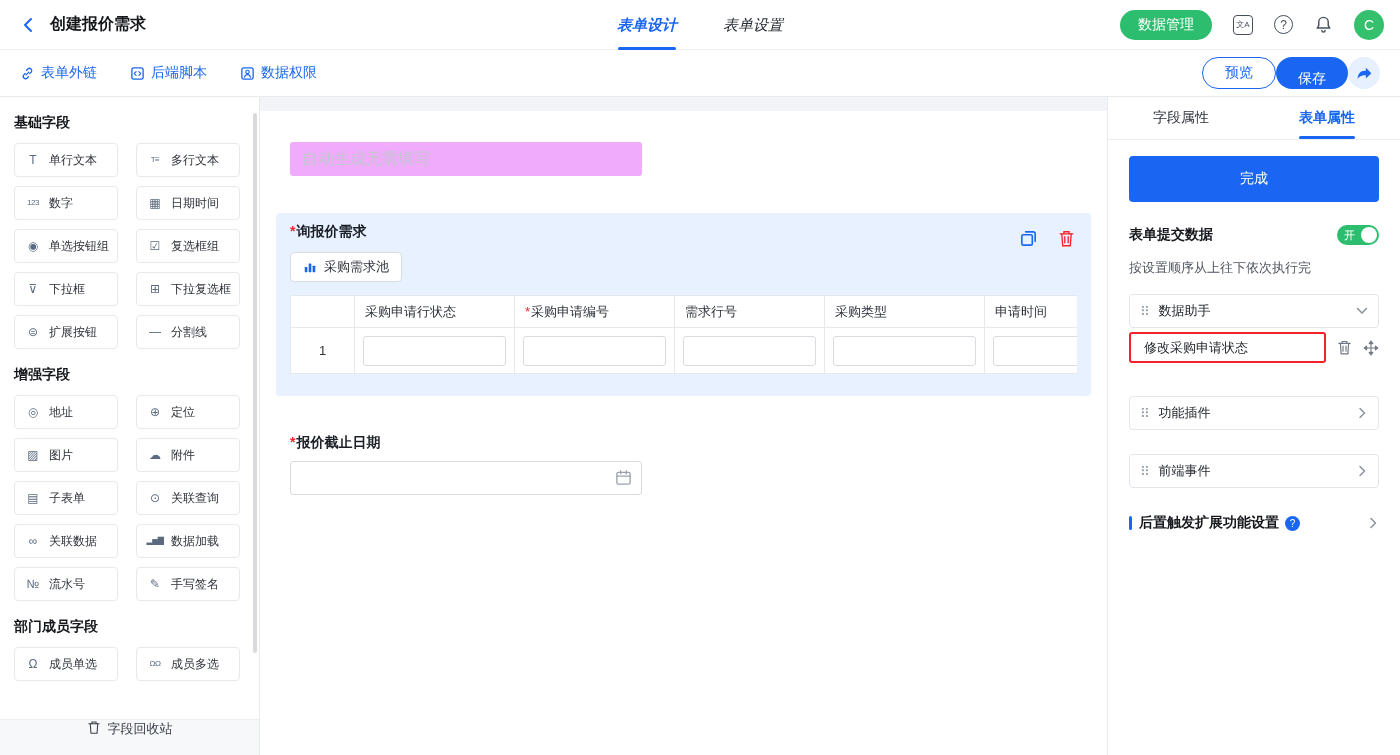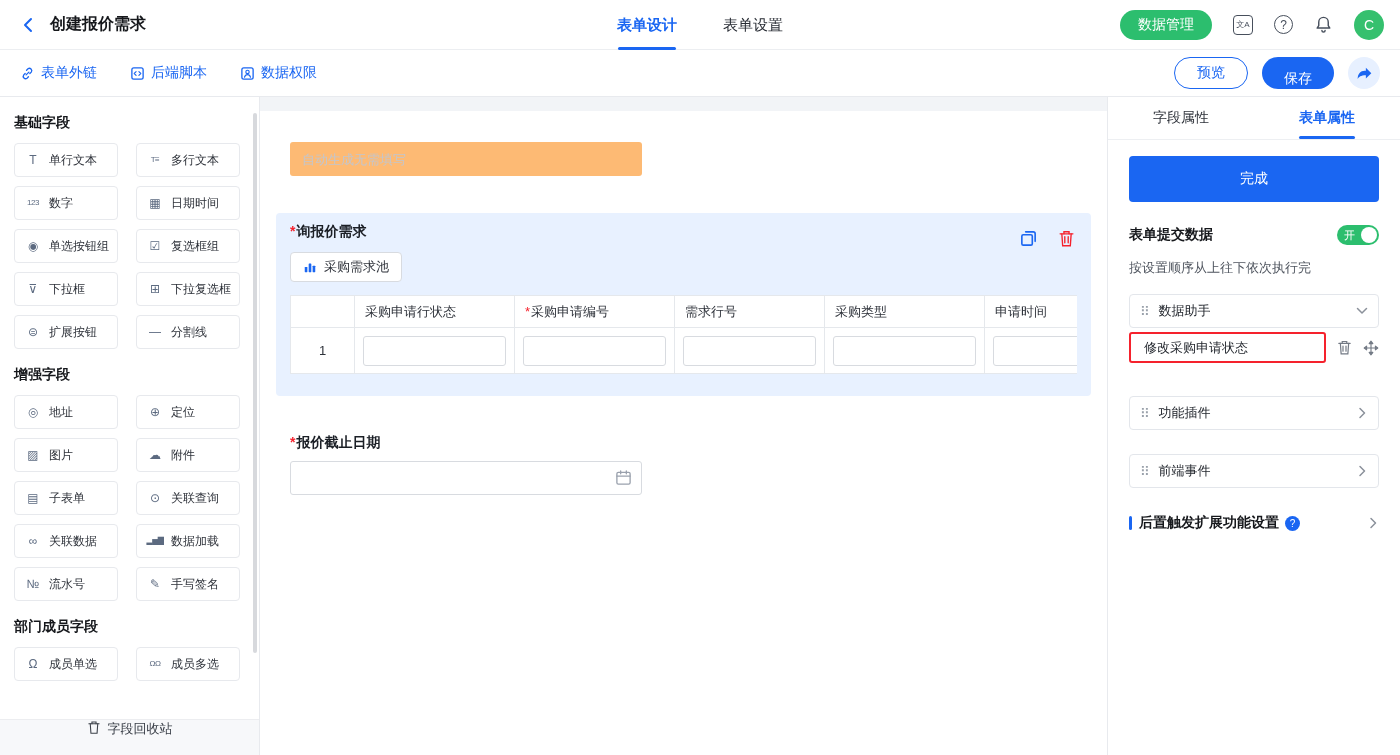--- a/index.html
+++ b/index.html
@@ -7,34 +7,34 @@
   body { font-family:"Liberation Sans","DejaVu Sans",sans-serif; color:#272b33; background:#fff; overflow:hidden; }
   #app { position:relative; width:1400px; height:755px; background:#fff; }
   button { font-family:inherit; cursor:pointer; }
   input { font-family:inherit; outline:none; }
 
   
   .topbar { position:absolute; top:0; left:0; width:1400px; height:50px; background:#fff; border-bottom:1px solid #eceef1; display:flex; align-items:center; padding:0 16px; z-index:5; }
   .back-btn { width:26px; height:26px; display:flex; align-items:center; justify-content:center; cursor:pointer; }
   .page-title { font-size:16px; font-weight:bold; color:#16181c; margin-left:8px; }
   .top-tabs { position:absolute; left:50%; transform:translateX(-50%); top:0; height:50px; display:flex; gap:46px; }
-  .top-tab { height:50px; display:flex; align-items:center; font-size:15px; color:#272b33; cursor:pointer; position:relative; }
+  .top-tab { height:50px; display:flex; align-items:center; font-size:15px; color:#272b33; cursor:pointer; position:relative;font-style:italic; }
   .top-tab.active { color:#1a66f2; font-weight:bold; }
   .top-tab.active::after { content:""; position:absolute; left:50%; transform:translateX(-50%); bottom:0; width:58px; height:3px; background:#1a66f2; border-radius:2px; }
   .top-right { margin-left:auto; display:flex; align-items:center; gap:21px; }
   .pill-green { height:30px; padding:0 18px; border-radius:15px; background:#2cbe6e; color:#fff; font-size:14px; display:flex; align-items:center; border:none; }
   .lang-box { width:20px; height:20px; border:1.5px solid #474f5c; border-radius:4px; display:flex; align-items:center; justify-content:center; font-size:8px; color:#474f5c; cursor:pointer; }
   .help-circle { width:19px; height:19px; border:1.5px solid #474f5c; border-radius:50%; display:flex; align-items:center; justify-content:center; font-size:12px; color:#474f5c; cursor:pointer; }
   .bell { display:flex; cursor:pointer; }
   .avatar { width:30px; height:30px; border-radius:50%; background:#35c06e; color:#fff; font-size:14px; display:flex; align-items:center; justify-content:center; cursor:pointer; }
 
   
   .subbar { position:absolute; top:50px; left:0; width:1400px; height:47px; border-bottom:1px solid #e8eaee; display:flex; align-items:center; padding:0 20px; background:#fff; z-index:4; }
   .tool-link { display:flex; align-items:center; gap:6px; color:#1a66f2; font-size:14px; margin-right:33px; cursor:pointer; }
-  .subbar-right { margin-left:auto; display:flex; align-items:center; gap:14px; }
+  .subbar-right { margin-left:auto; display:flex; align-items:center; }
   .btn-preview { height:32px; padding:0 22px; border:1px solid #1a66f2; color:#1a66f2; background:#fff; border-radius:16px; font-size:14px; }
   .btn-save { height:32px; padding:13px 22px; background:#1a66f2; color:#fff; border-radius:16px; font-size:14px; border:none; }
   .btn-share { width:32px; height:32px; border-radius:50%; background:#e7f0ff; border:none; display:flex; align-items:center; justify-content:center; }
 
   
   .sidebar { position:absolute; top:97px; left:0; width:260px; height:658px; background:#fff; border-right:1px solid #e8eaee; padding:0 14px; overflow:hidden; }
   .side-section-title { font-size:14px; font-weight:bold; color:#16181c; margin:17px 0 11px; }
   .fld-grid { display:grid; grid-template-columns:104px 104px; column-gap:18px; row-gap:9px; }
   .fld { height:34px; border:1px solid #e7e9ed; border-radius:4px; background:#fff; display:flex; align-items:center; padding-left:9px; gap:7px; cursor:grab; }
   .fic { width:18px; text-align:center; color:#5c6a80; font-size:12px; flex:none; line-height:1; }
@@ -43,21 +43,21 @@
   .side-scroll { position:absolute; right:2px; top:16px; width:4px; height:540px; background:#d7d9dd; border-radius:2px; }
   .recycle { position:absolute; left:0; bottom:0; width:259px; height:36px; background:#f7f8fa; border-top:1px solid #ecedf0; display:flex; align-items:flex-start; justify-content:center; gap:7px; font-size:13px; color:#3c414a; cursor:pointer; }
 
   
   .canvas { position:absolute; top:97px; left:260px; width:847px; height:658px; background:#f2f4f7; }
   .sheet { position:absolute; top:14px; left:0; right:0; bottom:0; background:#fff; padding:12px 16px; }
   .fwrap { padding:10px 14px 14px; border-radius:4px; }
   .fwrap.selected { background:#e8f1ff; position:relative; margin-top:23px; padding-bottom:22px; }
   .flabel { font-size:14px; font-weight:bold; color:#1b1f26; }
   .req { color:#f5222d; margin-right:1px; }
-  .input-line { display:block; margin-top:9px; width:352px; height:34px; background:#fdba74; border:none; border-radius:3px; font-size:13px; padding:0 12px; color:#2e323a; }
+  .input-line { display:block; margin-top:9px; width:352px; height:34px; background:#f0abfc; border:none; border-radius:3px; font-size:16px; padding:0 12px; color:#2e323a; }
   .input-line::placeholder { color:#c2c6ce; }
   .blk-actions { position:absolute; top:16px; right:16px; display:flex; gap:20px; }
   .blk-actions span { cursor:pointer; display:flex; }
   .pool-btn { margin-top:11px; height:30px; padding:0 12px; background:#fff; border:1px solid #d8dbe0; border-radius:4px; display:inline-flex; align-items:center; gap:7px; font-size:13px; color:#2e323a; }
   .tbl-clip { margin-top:13px; width:100%; overflow:hidden; }
   table.sub { border-collapse:collapse; width:834px; background:#fff; table-layout:fixed; }
   table.sub th, table.sub td { border:1px solid #e5e8ec; }
   table.sub th { height:32px; font-size:13px; font-weight:normal; color:#2e323a; text-align:left; padding:0 10px; background:#fff; white-space:nowrap; }
   table.sub td { height:46px; padding:0 8px; }
   td.idx { text-align:center; font-size:13px; color:#2e323a; }

